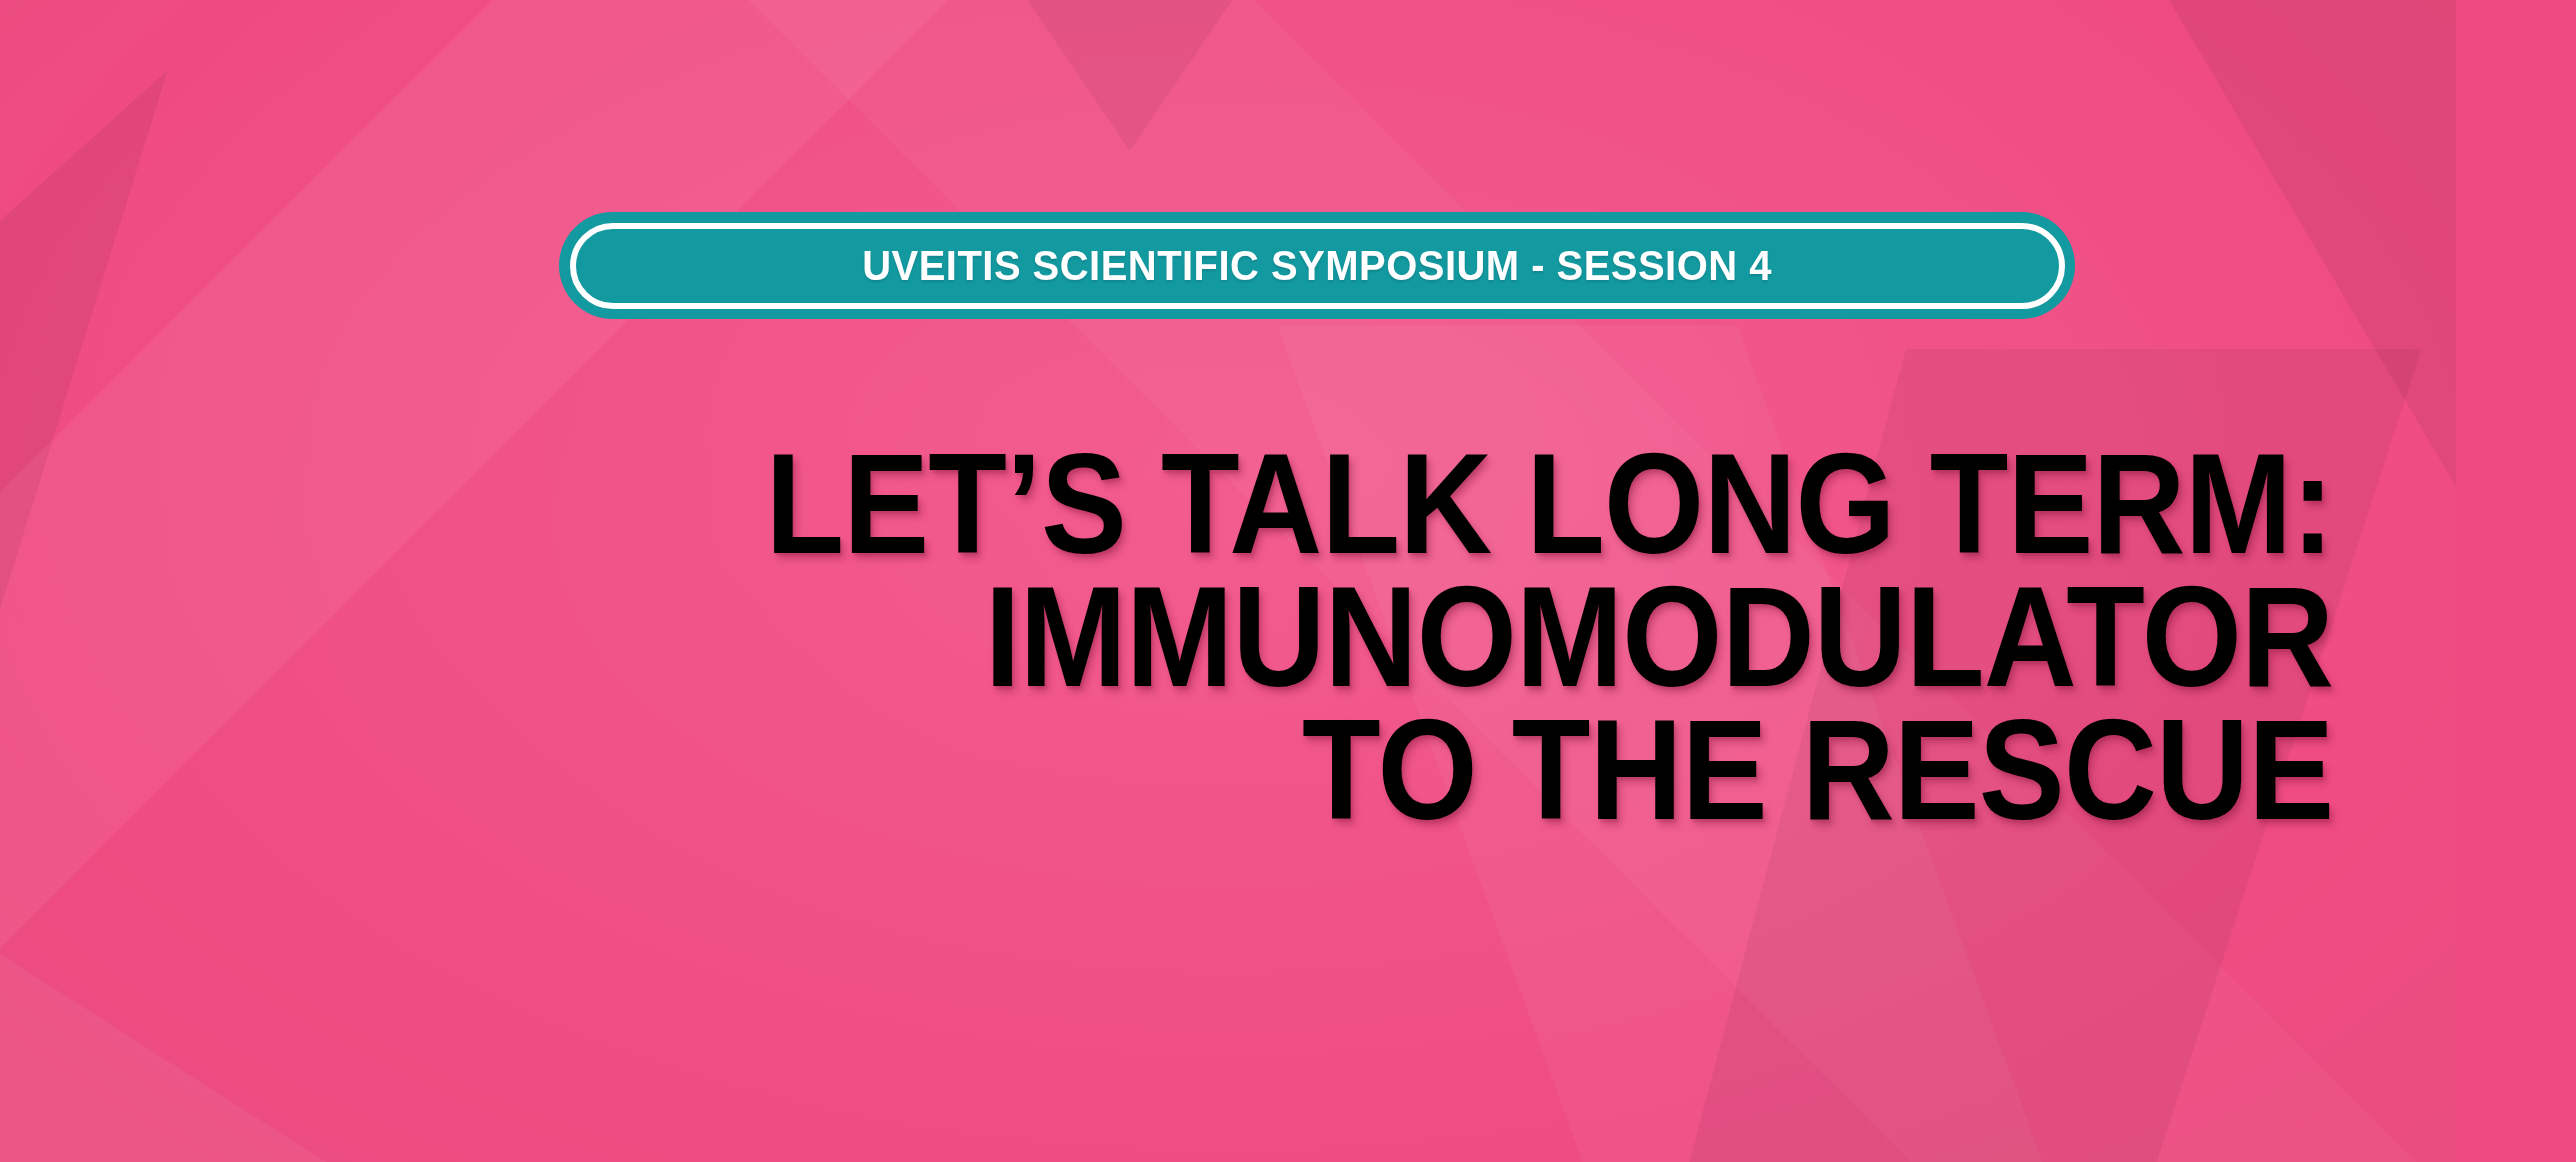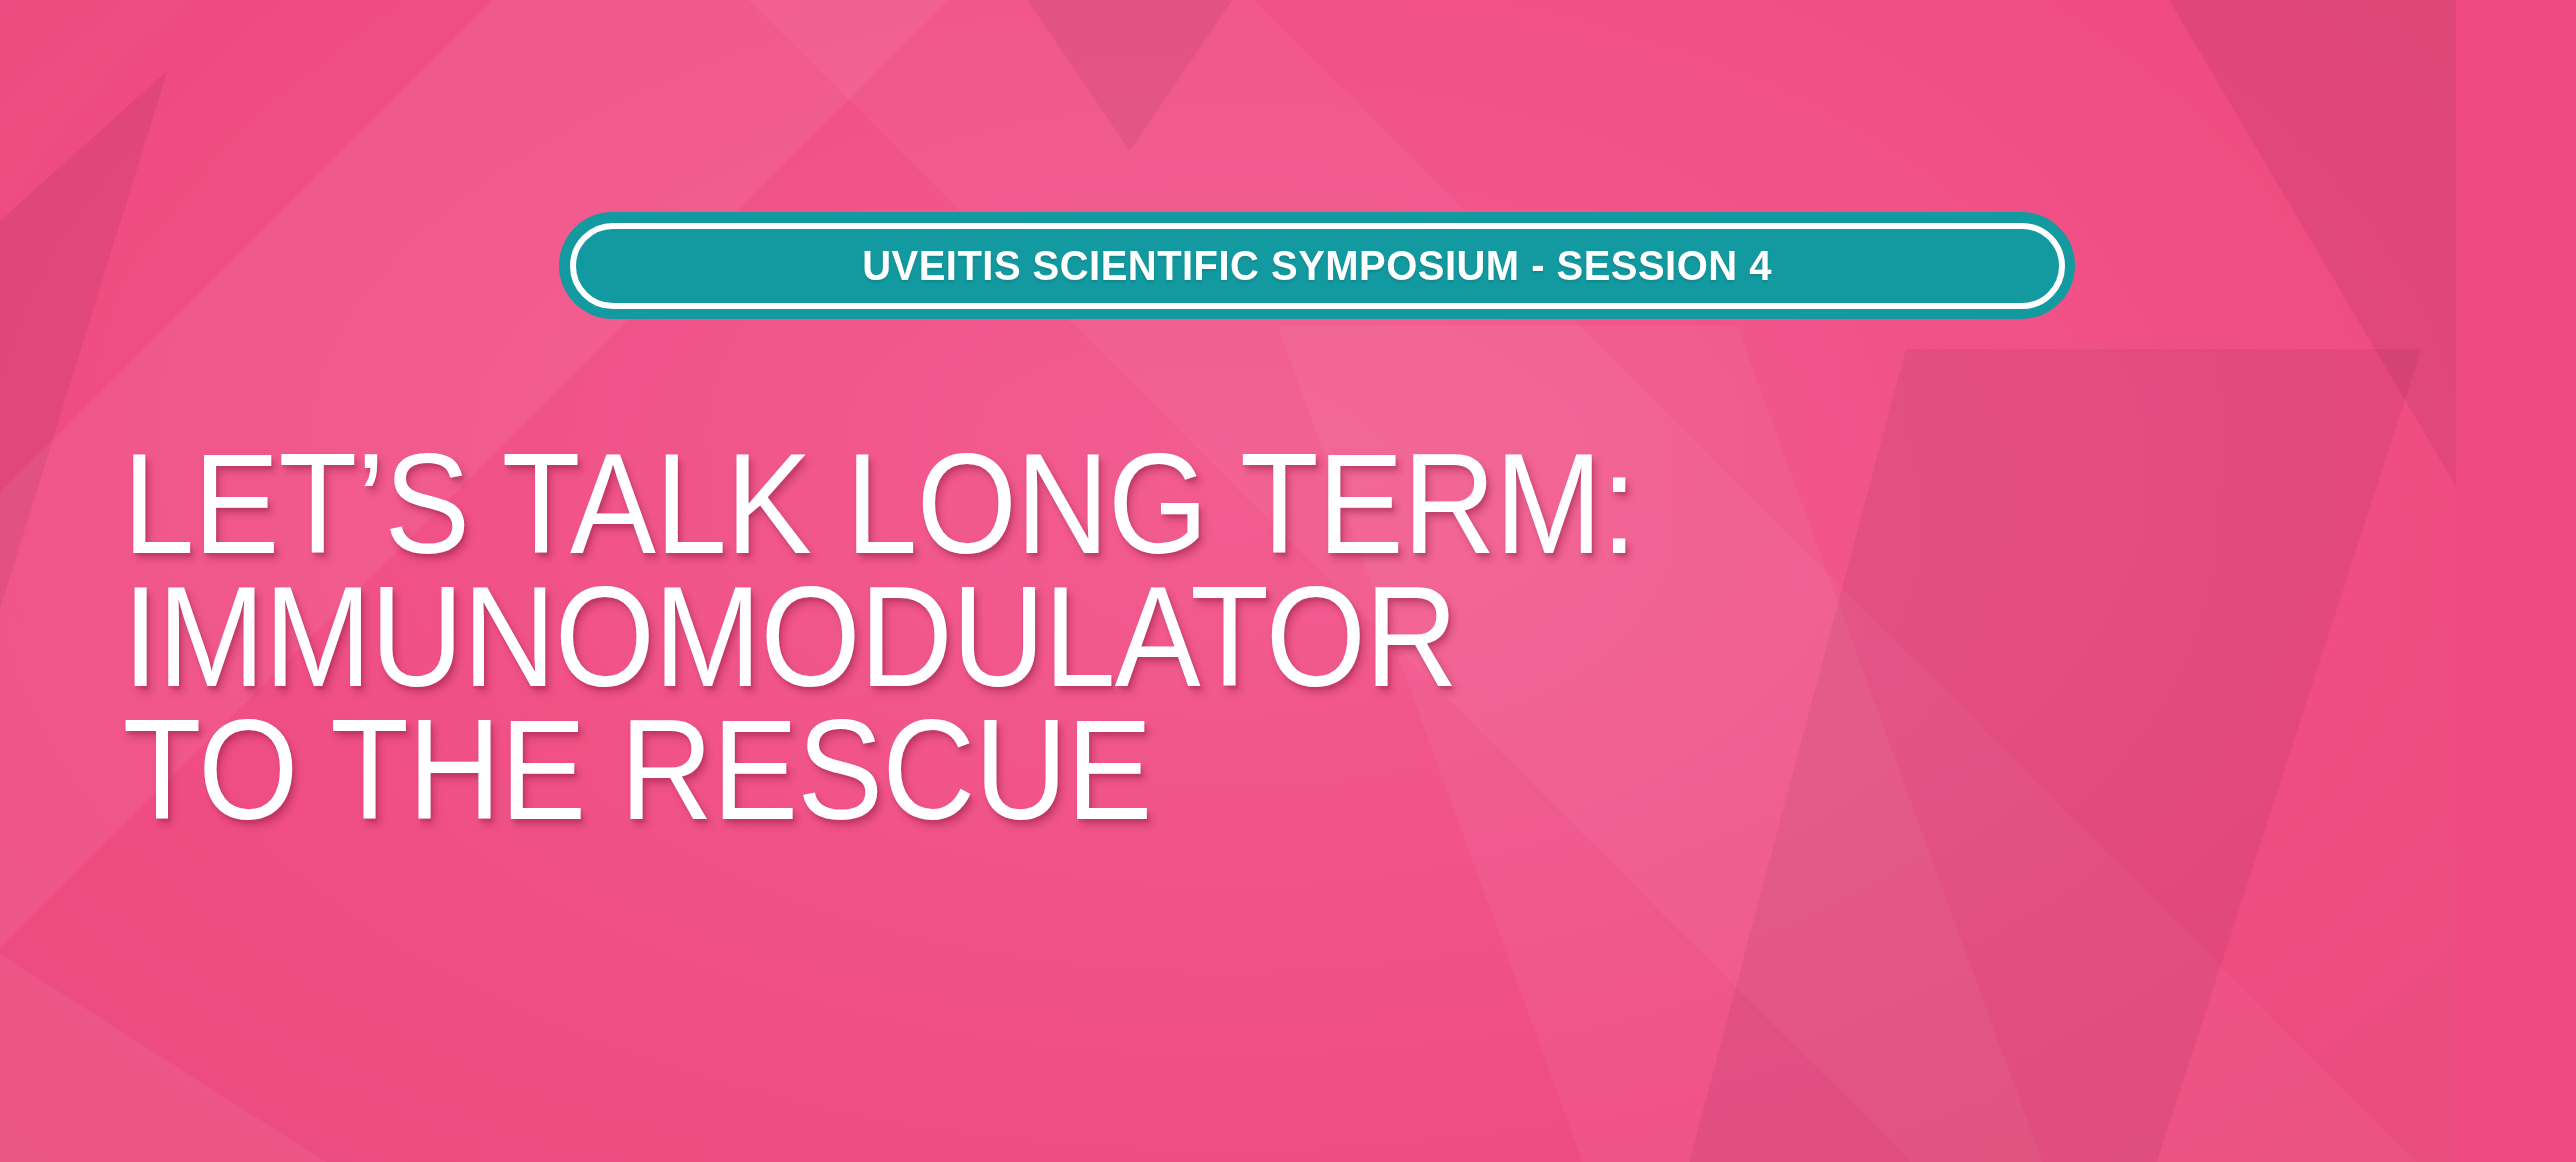--- a/index.html
+++ b/index.html
@@ -168,23 +168,23 @@
     transform: scaleX(0.93);
     text-shadow: 0 1.8px 2.6px rgba(0,0,0,0.12);
   }
 
   
   .headline {
     position: absolute;
     left: 0;
     right: 0;
     top: 437px;
-    text-align: left;
-    color: #ffffff;
-    font-weight: 400;
+    text-align: right;
+    color: #000000;
+    font-weight: 700;
     font-size: 143px;
     line-height: 0.93;
     letter-spacing: -0.9px;
     text-shadow:
       4.4px 6.1px 8px rgba(130, 20, 55, 0.33),
       1.8px 2.6px 2.6px rgba(130, 20, 55, 0.18);
   }
   .headline-line {
     display: block;
     white-space: nowrap;

